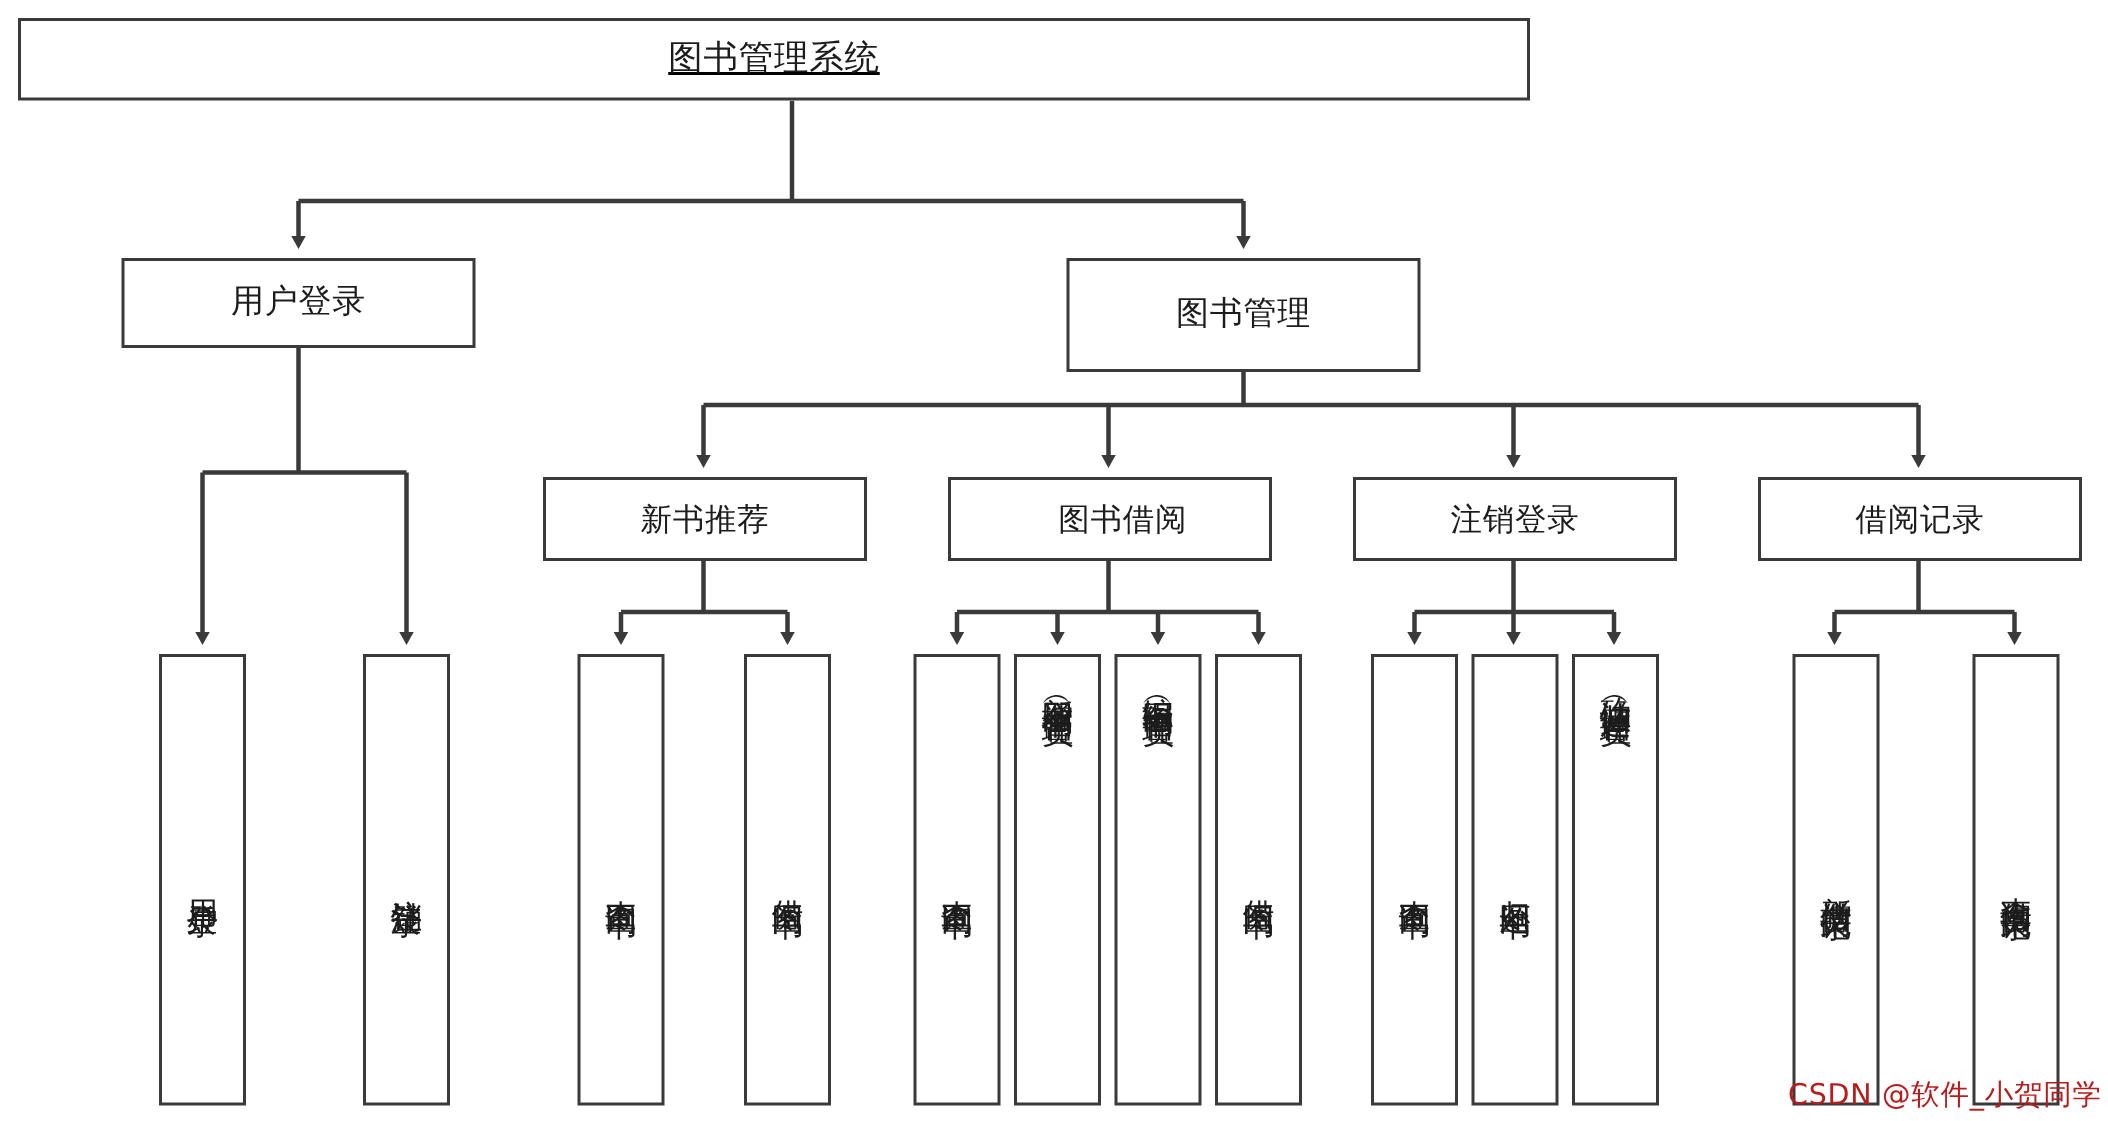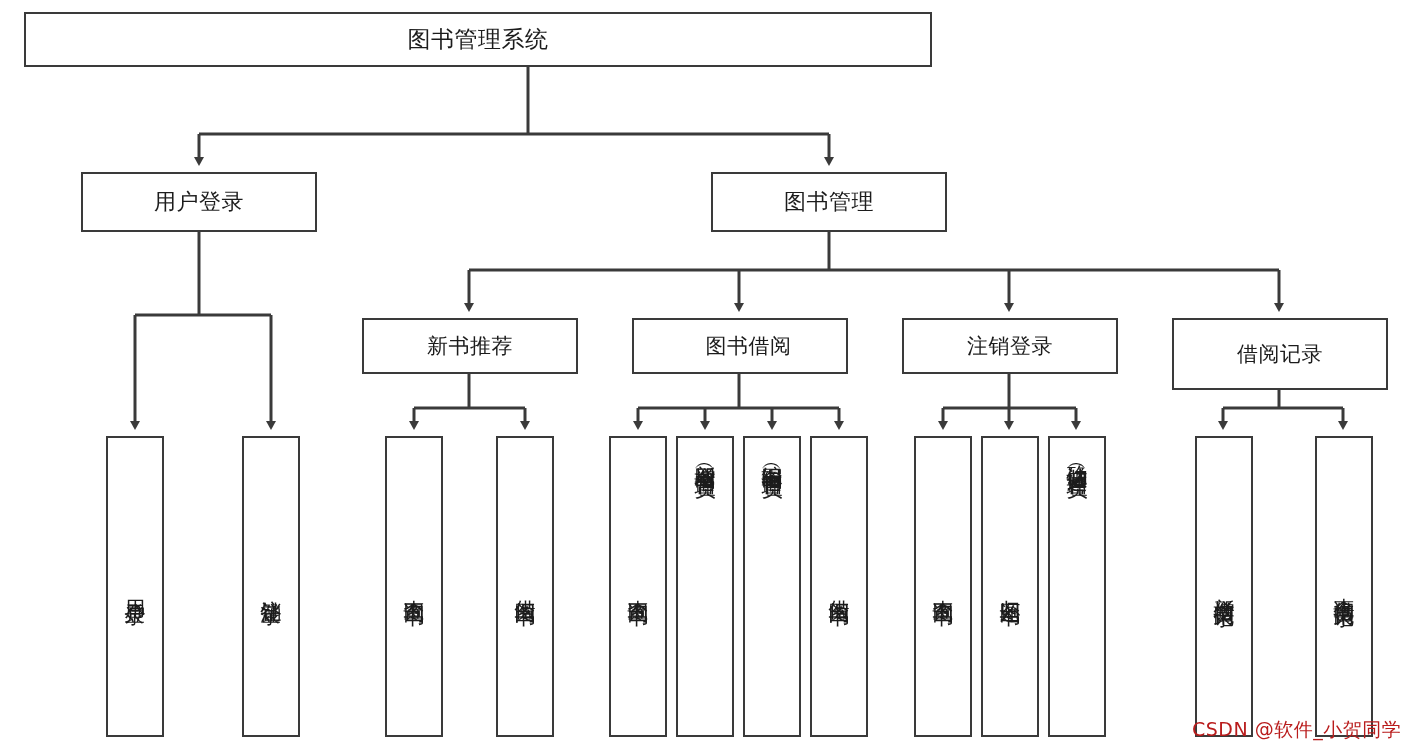--- a/index.html
+++ b/index.html
@@ -126,45 +126,45 @@
       <path d="M1009,408 L1009,422" marker-end="url(#arrowhead)"></path>
       <path d="M1076,408 L1076,422" marker-end="url(#arrowhead)"></path>
 
       <path d="M1279,374 L1279,408"></path>
       <path d="M1223,408 L1343,408"></path>
       <path d="M1223,408 L1223,422" marker-end="url(#arrowhead)"></path>
       <path d="M1343,408 L1343,422" marker-end="url(#arrowhead)"></path>
     </g>
   </svg>
 
-  <div class="node-box horiz lvl-root" style="left:24px; top:12px; width:908px; height:55px;">
+  <div class="node-box horiz lvl-root" style="left:12px; top:12px; width:1008px; height:55px;text-decoration:underline;">
     <span class="node-label">图书管理系统</span>
   </div>
 
   <div class="node-box horiz lvl-1" style="left:81px; top:172px; width:236px; height:60px;">
     <span class="node-label">用户登录</span>
   </div>
 
-  <div class="node-box horiz lvl-1" style="left:711px; top:172px; width:236px; height:60px;">
+  <div class="node-box horiz lvl-1" style="left:711px; top:172px; width:236px; height:76px;">
     <span class="node-label">图书管理</span>
   </div>
 
   <div class="node-box horiz lvl-2" style="left:362px; top:318px; width:216px; height:56px;">
     <span class="node-label">新书推荐</span>
   </div>
 
   <div class="node-box horiz lvl-2" style="left:632px; top:318px; width:216px; height:56px;padding-left:17px;">
     <span class="node-label">图书借阅</span>
   </div>
 
   <div class="node-box horiz lvl-2" style="left:902px; top:318px; width:216px; height:56px;">
     <span class="node-label">注销登录</span>
   </div>
 
-  <div class="node-box horiz lvl-2" style="left:1172px; top:318px; width:216px; height:72px;">
+  <div class="node-box horiz lvl-2" style="left:1172px; top:318px; width:216px; height:56px;">
     <span class="node-label">借阅记录</span>
   </div>
 
   <div class="node-box vert centered lvl-3" style="left:106px; top:436px; width:58px; height:301px;">
     <span class="node-label">用户登录</span>
   </div>
 
   <div class="node-box vert centered lvl-3" style="left:242px; top:436px; width:58px; height:301px;">
     <span class="node-label">注销登录</span>
   </div>

